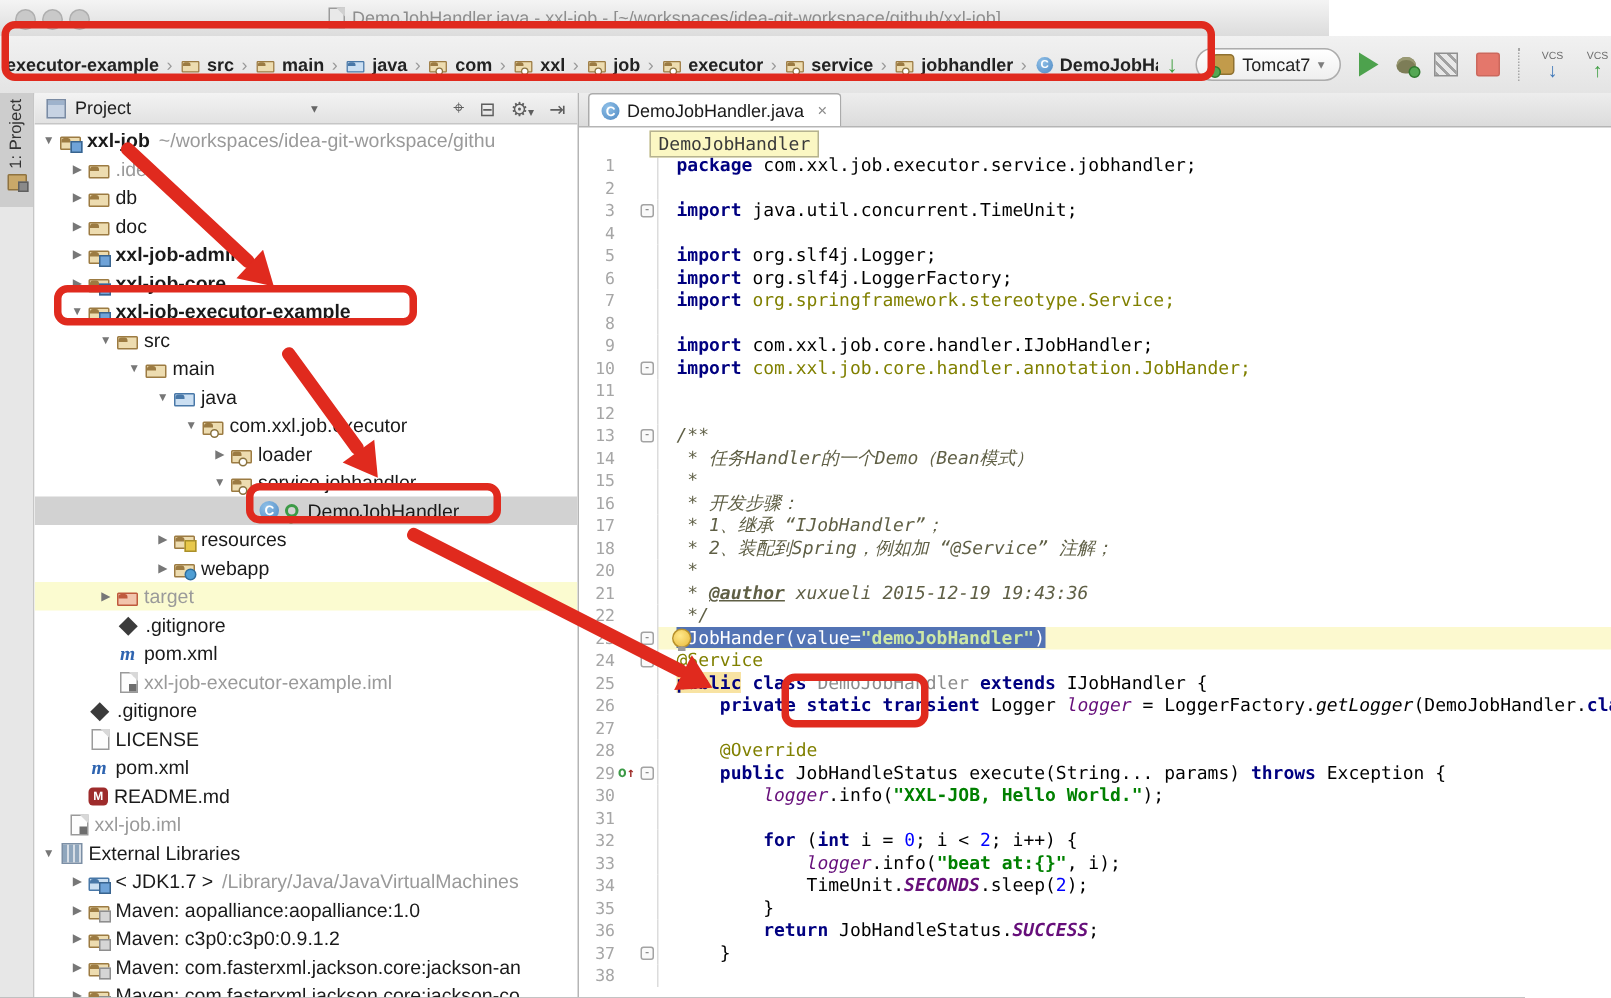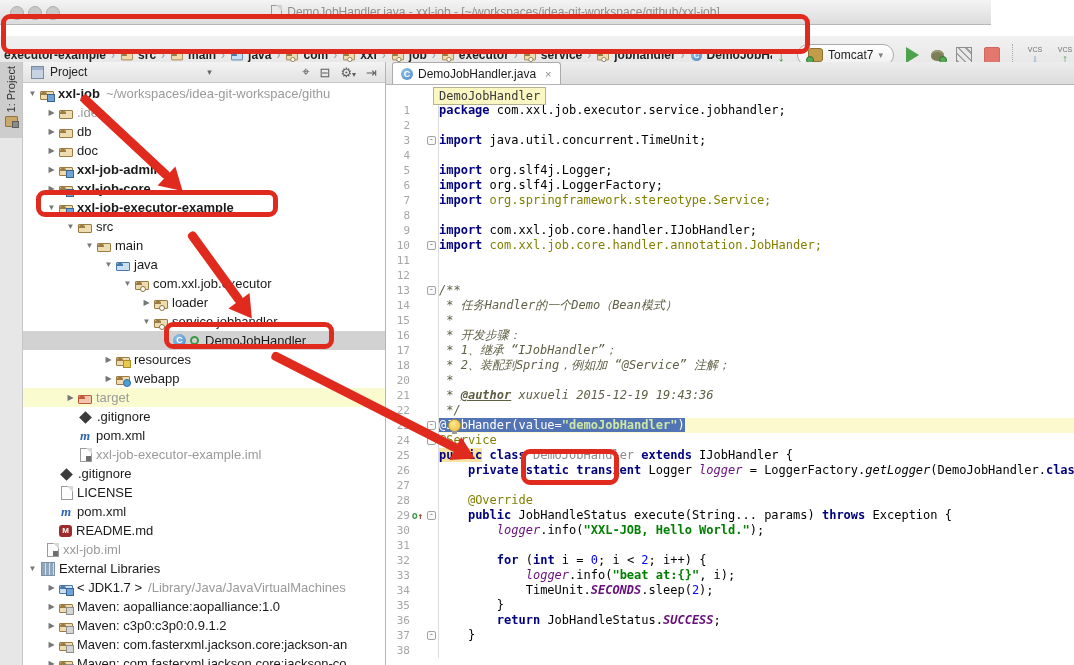--- a/index.html
+++ b/index.html
@@ -1,31 +1,31 @@
 <!DOCTYPE html>
 <html><head>
 <meta charset="utf-8">
 <style>
   html,body{margin:0;padding:0;background:#888;}
   #window{position:relative;width:1074px;height:665px;background:#fff;overflow:hidden;
           font-family:"Liberation Sans",sans-serif;-webkit-font-smoothing:antialiased;}
 
   
-  #titlebar{position:absolute;left:0;top:0;width:991px;height:24px;
+  #titlebar{position:absolute;left:0;top:0;width:886px;height:24px;
     background:linear-gradient(#F4F4F4,#DCDCDC);border-bottom:1px solid #B7B7B7;}
   .tlight{position:absolute;top:6px;width:12px;height:12px;border-radius:50%;
     background:#C9C9C9;border:1px solid #AFAFAF;}
   #title-center{position:absolute;left:0;right:0;top:0;height:24px;display:flex;
     align-items:center;justify-content:center;gap:5px;color:#8E8E8E;font-size:12px;}
   .doc-ic{display:inline-block;width:9px;height:12px;background:#E9E9E9;border:1px solid #9B9B9B;position:relative;}
   .doc-ic::after{content:'';position:absolute;right:-1px;top:-1px;border:3px solid #D0D0D0;
     border-left-color:transparent;border-bottom-color:transparent;}
 
   
-  #navbar{position:absolute;left:0;top:36px;width:1074px;height:38px;
+  #navbar{position:absolute;left:0;top:24px;width:1074px;height:38px;
     background:linear-gradient(#F1F1F1,#E4E4E4);border-bottom:1px solid #C2C2C2;
     display:flex;align-items:center;}
   #breadcrumbs{display:flex;align-items:center;height:100%;padding-left:2px;white-space:nowrap;overflow:hidden;width:806px;}
   .crumb{display:flex;align-items:center;gap:4px;font-size:12px;font-weight:bold;color:#222;padding:2px 2px;cursor:default;}
   .crumb-sep{color:#9A9A9A;font-size:12px;margin:0 3px;font-weight:normal;}
   #toolbar{display:flex;align-items:center;gap:12px;padding-left:6px;}
   #nav-down{color:#3F9E3F;font-weight:bold;font-size:15px;line-height:1;}
   #runcfg{display:flex;align-items:center;gap:5px;background:linear-gradient(#FFFFFF,#EFEFEF);
     border:1px solid #ACACAC;border-radius:12px;padding:3px 10px;font-size:12px;color:#222;}
   .tomcat-ic{width:13px;height:12px;background:#C29B4B;border:1px solid #8F7130;border-radius:3px;position:relative;}
@@ -107,21 +107,21 @@
   #hintbox{position:absolute;left:47px;top:25px;background:#FBF7C3;border:1px solid #B5B290;color:#3A3A3A;
     font:12px "DejaVu Sans Mono",monospace;padding:1px 5px;z-index:5;}
   #code-area{position:absolute;left:0;top:41px;right:0;bottom:0;overflow:hidden;
     font:12px/15px "DejaVu Sans Mono",monospace;}
   .code-line{height:15px;display:flex;align-items:center;}
   .ln{width:24px;flex:none;text-align:right;color:#A6A6A6;font-size:11px;}
   .gico{width:15px;flex:none;text-align:center;position:relative;}
   .fold{width:13px;flex:none;display:flex;align-items:center;justify-content:center;}
   .foldmark{width:7px;height:7px;border:1px solid #A3A3A3;background:#FAFAFA;color:#6E6E6E;
     font-size:8px;line-height:5px;text-align:center;border-radius:2px;}
-  .ltext{flex:1;white-space:pre;overflow:hidden;border-left:1px solid #DCDCDC;padding-left:0;height:15px;}
+  .ltext{flex:1;white-space:pre;overflow:hidden;border-left:1px solid #DCDCDC;padding-left:12px;height:15px;}
   .cur .ltext{background:#FCF9CF;}
   .selbg{background:#5273B4;}
   .ovr{color:#3C9A46;font-weight:bold;font-size:10px;}
   .ovr .up{color:#9E2B27;font-size:9px;}
   
   .k{color:#000080;font-weight:bold;}
   .p{color:#000000;}
   .s{color:#008000;font-weight:bold;}
   .a{color:#808000;text-align:right;}
   .n{color:#0000FF;}

